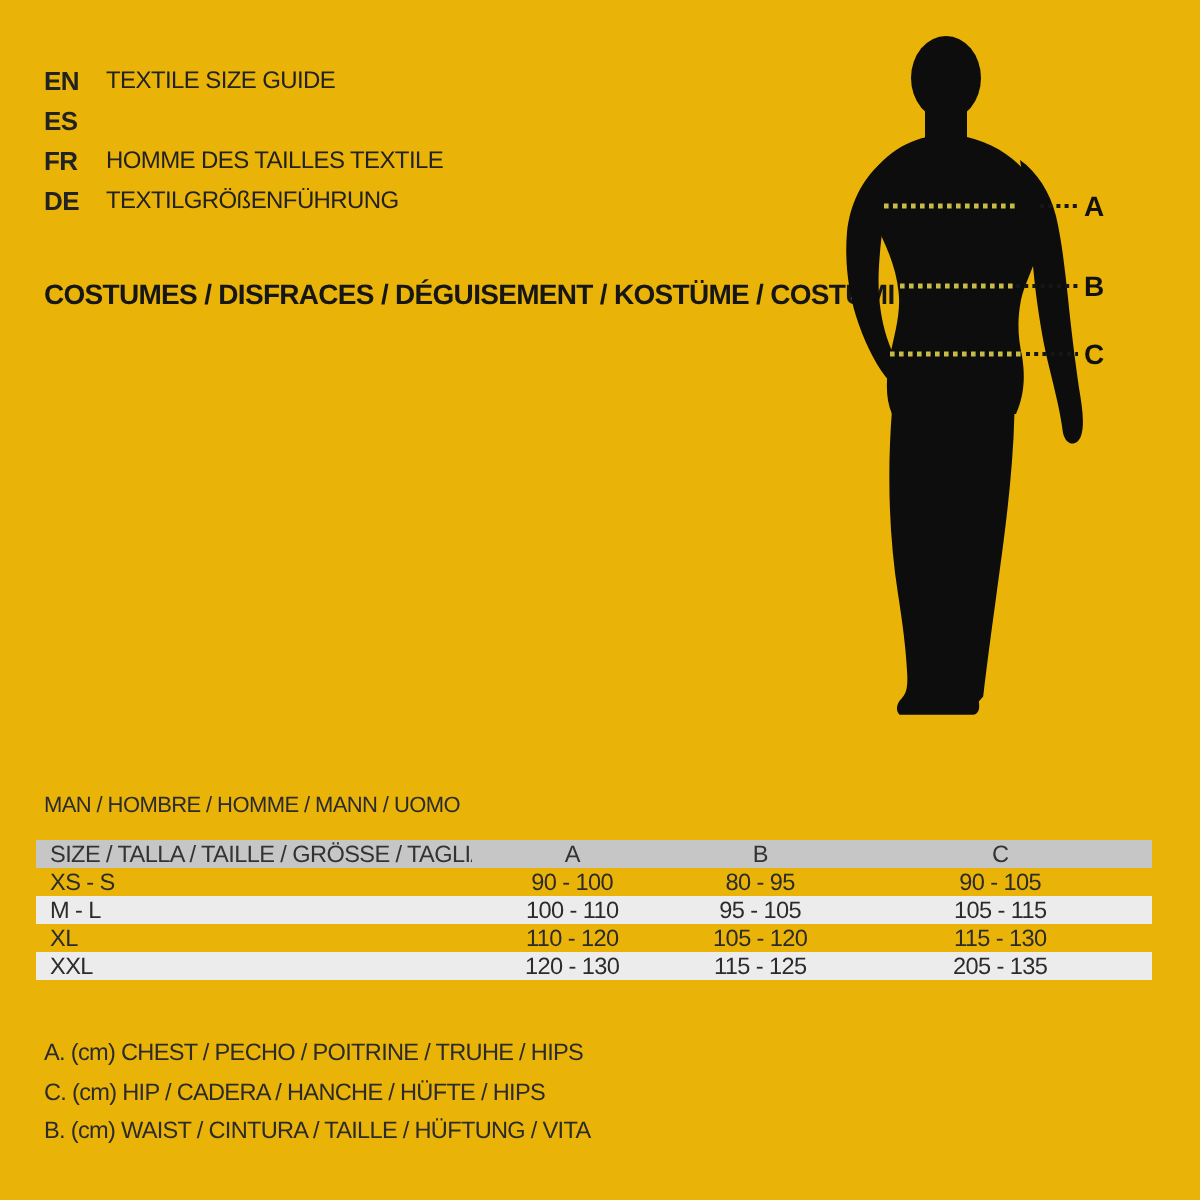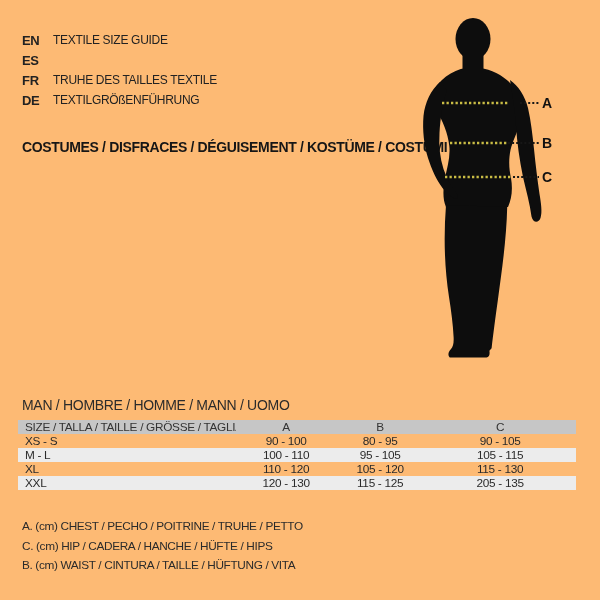--- a/index.html
+++ b/index.html
@@ -9,21 +9,21 @@
     --table-stripe-bg:#ececec;
     --ink:#1e1e1e;
   }
   *{margin:0;padding:0;box-sizing:border-box;}
   html,body{background:#fff;}
   body{
     font-family:"Liberation Sans","DejaVu Sans",sans-serif;
     color:var(--ink);
     width:600px;height:600px;position:relative;overflow:hidden;
   }
-  .canvas{position:absolute;inset:0;width:600px;height:600px;background:#fdba74;}
+  .canvas{position:absolute;inset:0;width:600px;height:600px;background:#eab308;}
 
   
   .lang-list{position:absolute;left:22px;top:30px;}
   .lang-row{display:flex;height:20px;align-items:center;}
   .lang-code{width:31px;font-size:13px;font-weight:700;letter-spacing:-0.3px;color:#222;}
   .lang-label{font-size:12px;letter-spacing:-0.3px;color:#222;white-space:nowrap;}
 
   
   .costumes-heading{
     position:absolute;left:22px;top:139px;
@@ -37,21 +37,21 @@
   .figure-svg .measure-yellow{stroke:var(--accent-yellow);stroke-width:2.4;stroke-dasharray:2.3 2.2;fill:none;}
   .figure-svg .measure-black{stroke:#161616;stroke-width:2;stroke-dasharray:2 2.1;fill:none;}
   .measure-label{
     position:absolute;font-size:14px;font-weight:700;color:#111;
     width:16px;text-align:left;letter-spacing:0;
   }
 
   
   .table-section-title{
     position:absolute;left:22px;top:397px;
-    font-size:14px;letter-spacing:-0.3px;color:#2b2b2b;white-space:nowrap;
+    font-size:11px;letter-spacing:-0.3px;color:#2b2b2b;white-space:nowrap;
   }
   .size-table{
     position:absolute;left:18px;top:420px;width:558px;
     border-collapse:collapse;table-layout:fixed;
   }
   .size-table td,.size-table th{
     height:14px;padding:0;vertical-align:middle;
     font-size:11.8px;letter-spacing:-0.3px;font-weight:400;color:#2b2b2b;
     white-space:nowrap;overflow:hidden;
   }
@@ -72,21 +72,21 @@
   <div class="lang-list">
     <div class="lang-row">
       <span class="lang-code">EN</span>
       <span class="lang-label">TEXTILE SIZE GUIDE</span>
     </div>
     <div class="lang-row">
       <span class="lang-code">ES</span>
     </div>
     <div class="lang-row">
       <span class="lang-code">FR</span>
-      <span class="lang-label">TRUHE DES TAILLES TEXTILE</span>
+      <span class="lang-label">HOMME DES TAILLES TEXTILE</span>
     </div>
     <div class="lang-row">
       <span class="lang-code">DE</span>
       <span class="lang-label">TEXTILGRÖßENFÜHRUNG</span>
     </div>
   </div>
 
   <div class="costumes-heading">COSTUMES / DISFRACES / DÉGUISEMENT / KOSTÜME / COSTUMI</div>
 
   <div class="figure-wrap">
@@ -195,18 +195,18 @@
       <tr>
         <td class="col-size">XXL</td>
         <td class="col-val">120 - 130</td>
         <td class="col-val">115 - 125</td>
         <td class="col-val">205 - 135</td>
       </tr>
     </tbody>
   </table>
 
   <div class="measure-legend">
-    <div class="legend-line">A. (cm) CHEST / PECHO / POITRINE / TRUHE / PETTO</div>
+    <div class="legend-line">A. (cm) CHEST / PECHO / POITRINE / TRUHE / HIPS</div>
     <div class="legend-line">C. (cm) HIP / CADERA / HANCHE / HÜFTE / HIPS</div>
     <div class="legend-line">B. (cm) WAIST / CINTURA / TAILLE / HÜFTUNG / VITA</div>
   </div>
 
 </div>
 
 </body></html>

